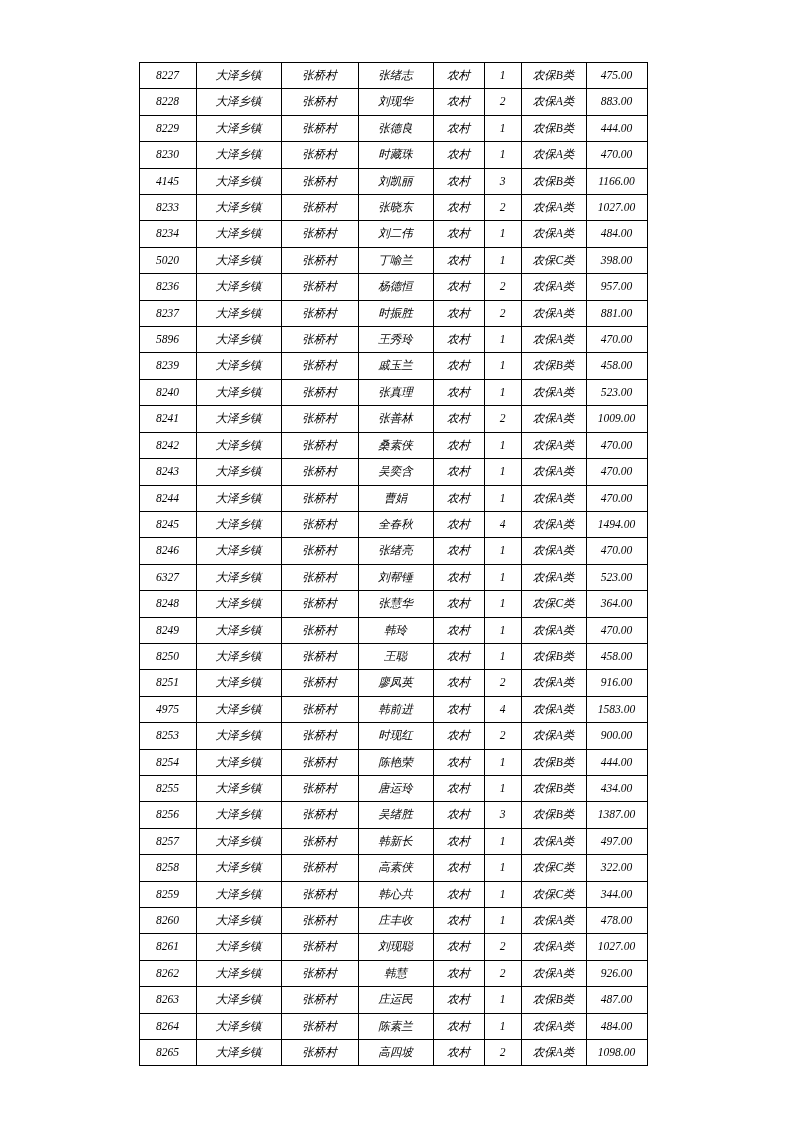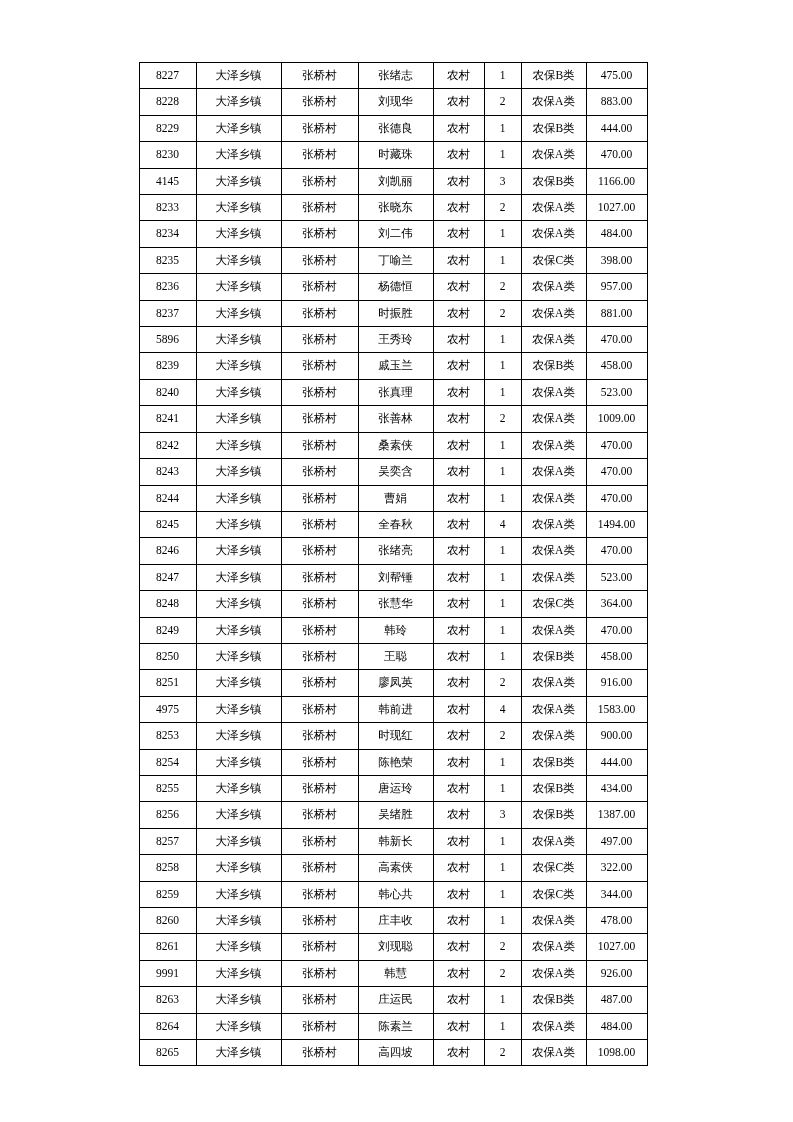--- a/index.html
+++ b/index.html
@@ -12,20 +12,21 @@
     height: 1122px;
     font-family: "Liberation Serif", "DejaVu Serif", serif;
     color: #000000;
   }
   #page {
     position: relative;
     width: 793px;
     height: 1122px;
     box-sizing: border-box;
     padding: 62px 16px 0 0;
+    font-style: italic;
   }
   #table-wrap {
     margin: 0 auto;
     width: 500px;
   }
   table.data-table {
     border-collapse: collapse;
     table-layout: fixed;
     width: 500px;
     margin: 0 auto;
@@ -124,21 +125,21 @@
             <td class="c-id">8234</td>
             <td class="c-town">大泽乡镇</td>
             <td class="c-village">张桥村</td>
             <td class="c-name">刘二伟</td>
             <td class="c-type">农村</td>
             <td class="c-count">1</td>
             <td class="c-cat">农保A类</td>
             <td class="c-amount">484.00</td>
           </tr>
           <tr>
-            <td class="c-id">8235</td>
+            <td class="c-id">5020</td>
             <td class="c-town">大泽乡镇</td>
             <td class="c-village">张桥村</td>
             <td class="c-name">丁喻兰</td>
             <td class="c-type">农村</td>
             <td class="c-count">1</td>
             <td class="c-cat">农保C类</td>
             <td class="c-amount">398.00</td>
           </tr>
           <tr>
             <td class="c-id">8236</td>
@@ -244,21 +245,21 @@
             <td class="c-id">8246</td>
             <td class="c-town">大泽乡镇</td>
             <td class="c-village">张桥村</td>
             <td class="c-name">张绪亮</td>
             <td class="c-type">农村</td>
             <td class="c-count">1</td>
             <td class="c-cat">农保A类</td>
             <td class="c-amount">470.00</td>
           </tr>
           <tr>
-            <td class="c-id">8247</td>
+            <td class="c-id">6327</td>
             <td class="c-town">大泽乡镇</td>
             <td class="c-village">张桥村</td>
             <td class="c-name">刘帮锤</td>
             <td class="c-type">农村</td>
             <td class="c-count">1</td>
             <td class="c-cat">农保A类</td>
             <td class="c-amount">523.00</td>
           </tr>
           <tr>
             <td class="c-id">8248</td>
@@ -394,21 +395,21 @@
             <td class="c-id">8261</td>
             <td class="c-town">大泽乡镇</td>
             <td class="c-village">张桥村</td>
             <td class="c-name">刘现聪</td>
             <td class="c-type">农村</td>
             <td class="c-count">2</td>
             <td class="c-cat">农保A类</td>
             <td class="c-amount">1027.00</td>
           </tr>
           <tr>
-            <td class="c-id">9991</td>
+            <td class="c-id">8262</td>
             <td class="c-town">大泽乡镇</td>
             <td class="c-village">张桥村</td>
             <td class="c-name">韩慧</td>
             <td class="c-type">农村</td>
             <td class="c-count">2</td>
             <td class="c-cat">农保A类</td>
             <td class="c-amount">926.00</td>
           </tr>
           <tr>
             <td class="c-id">8263</td>

